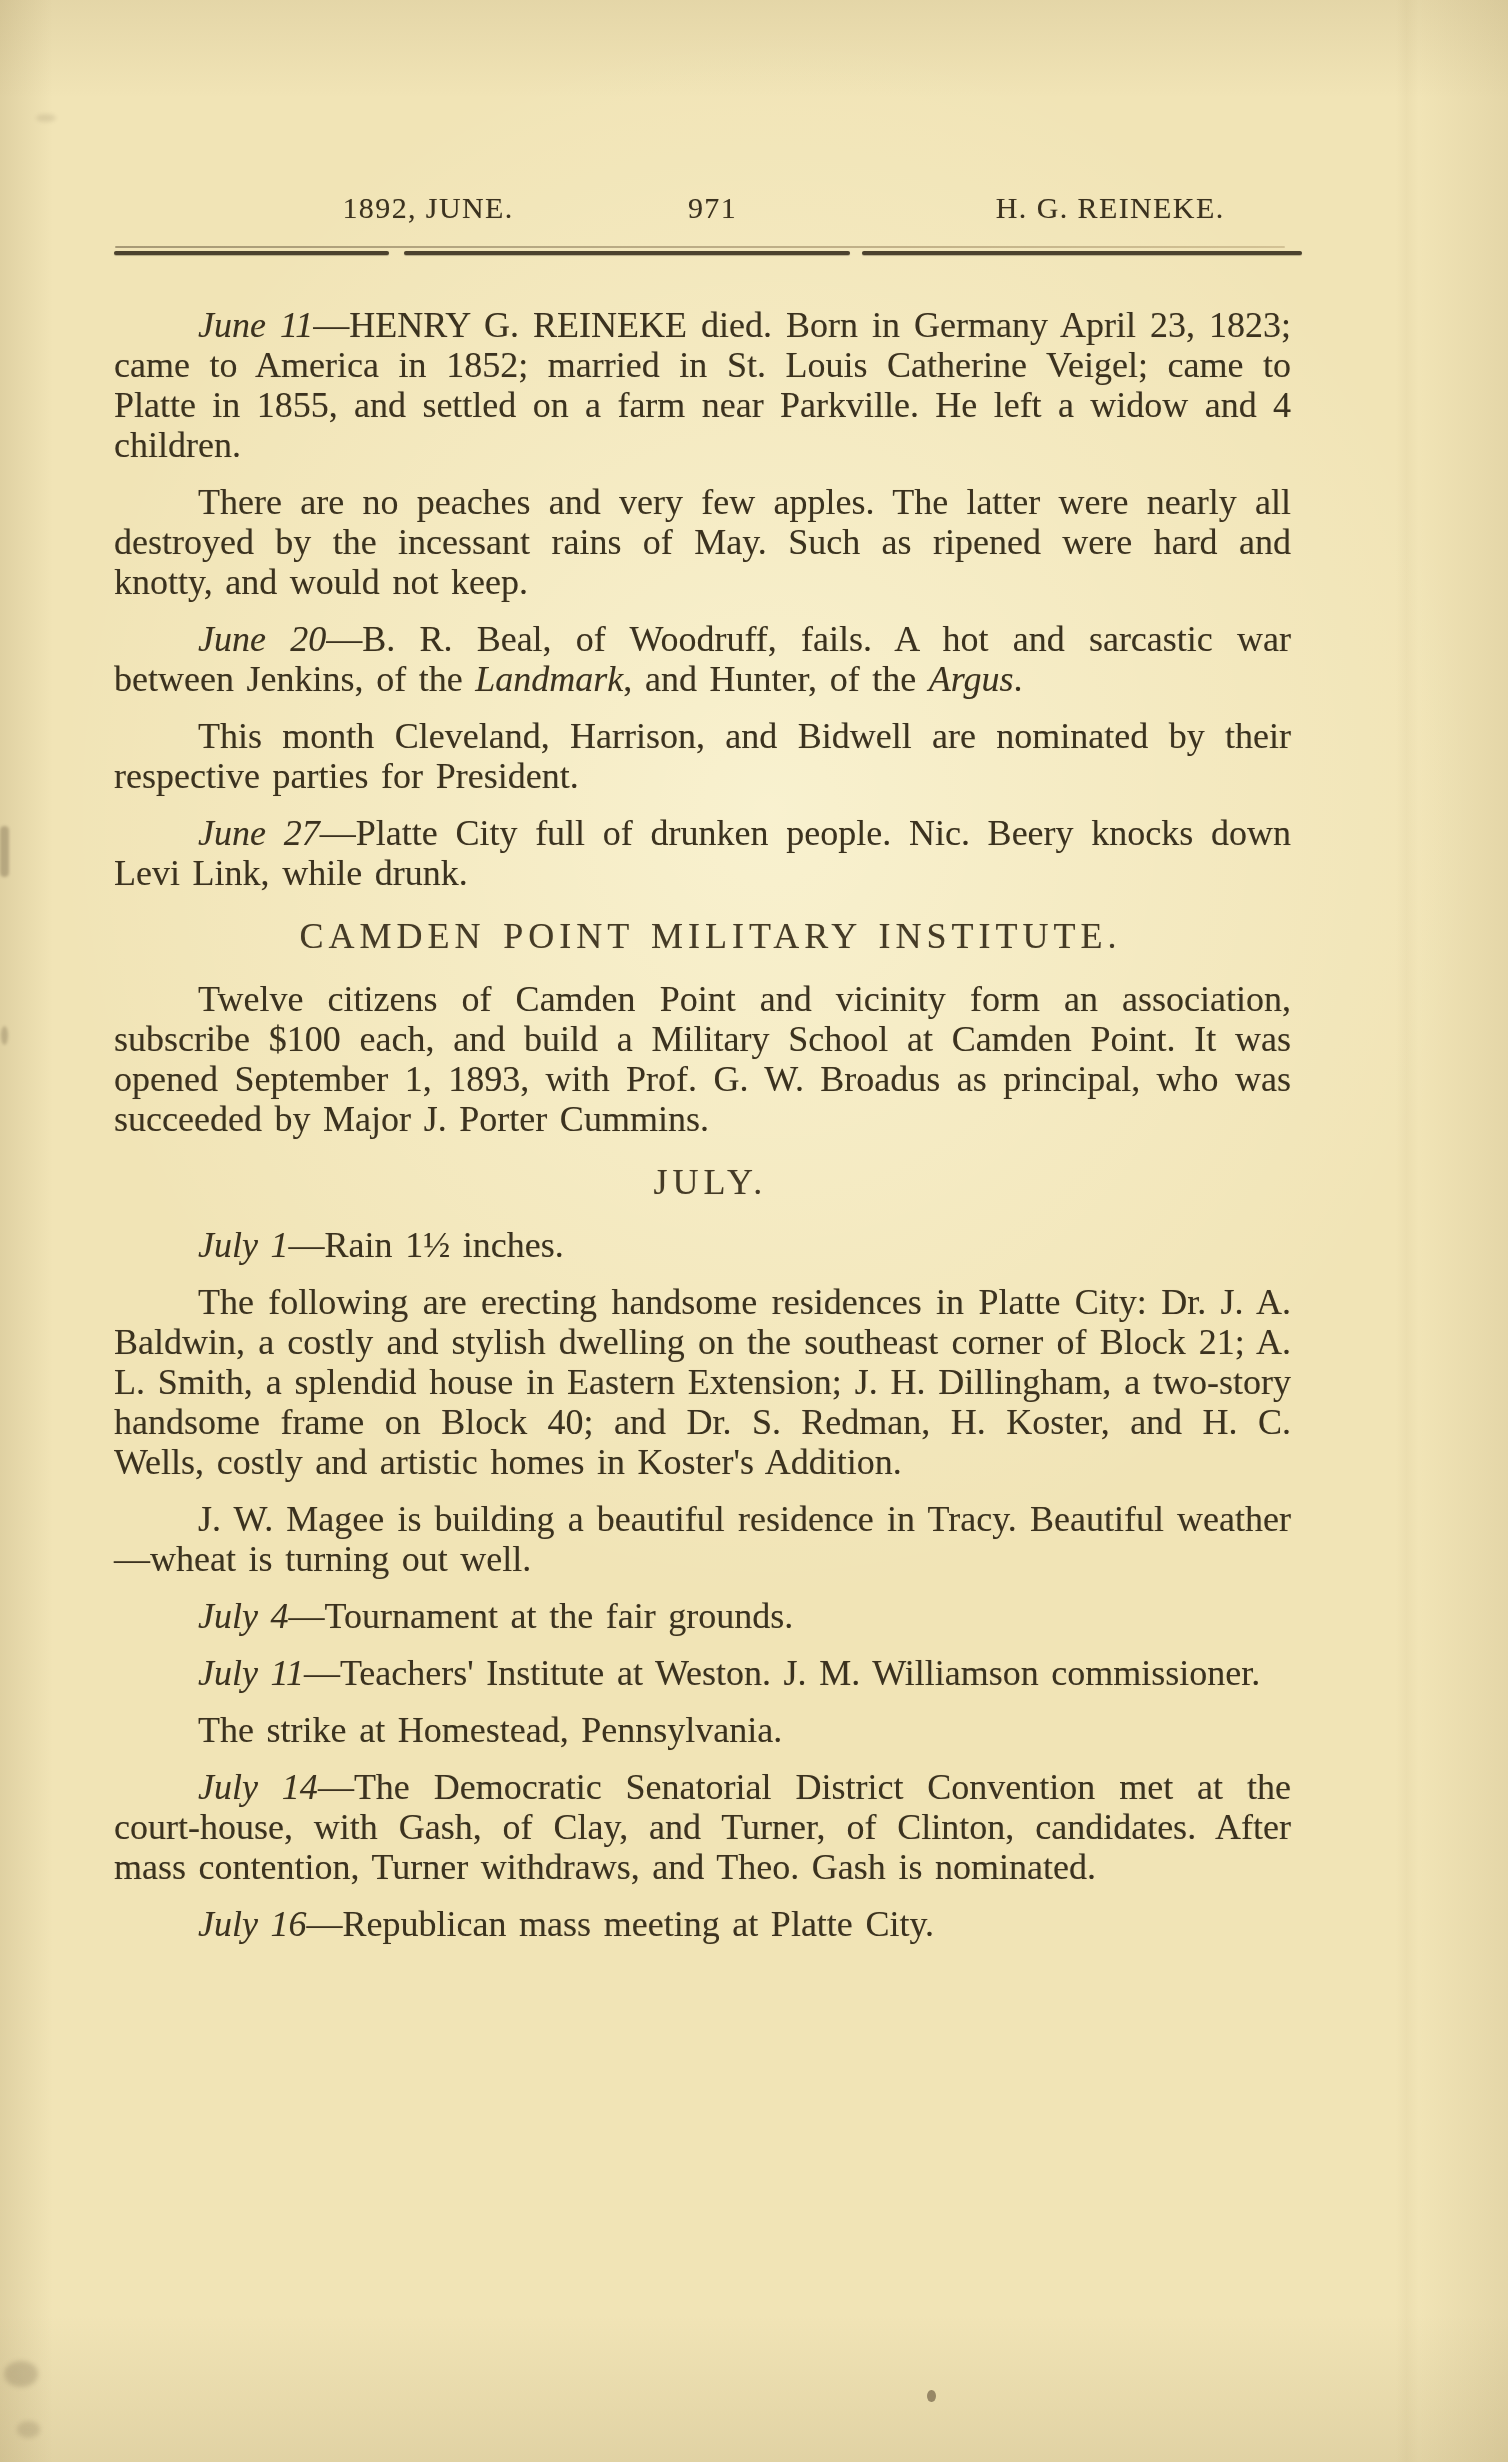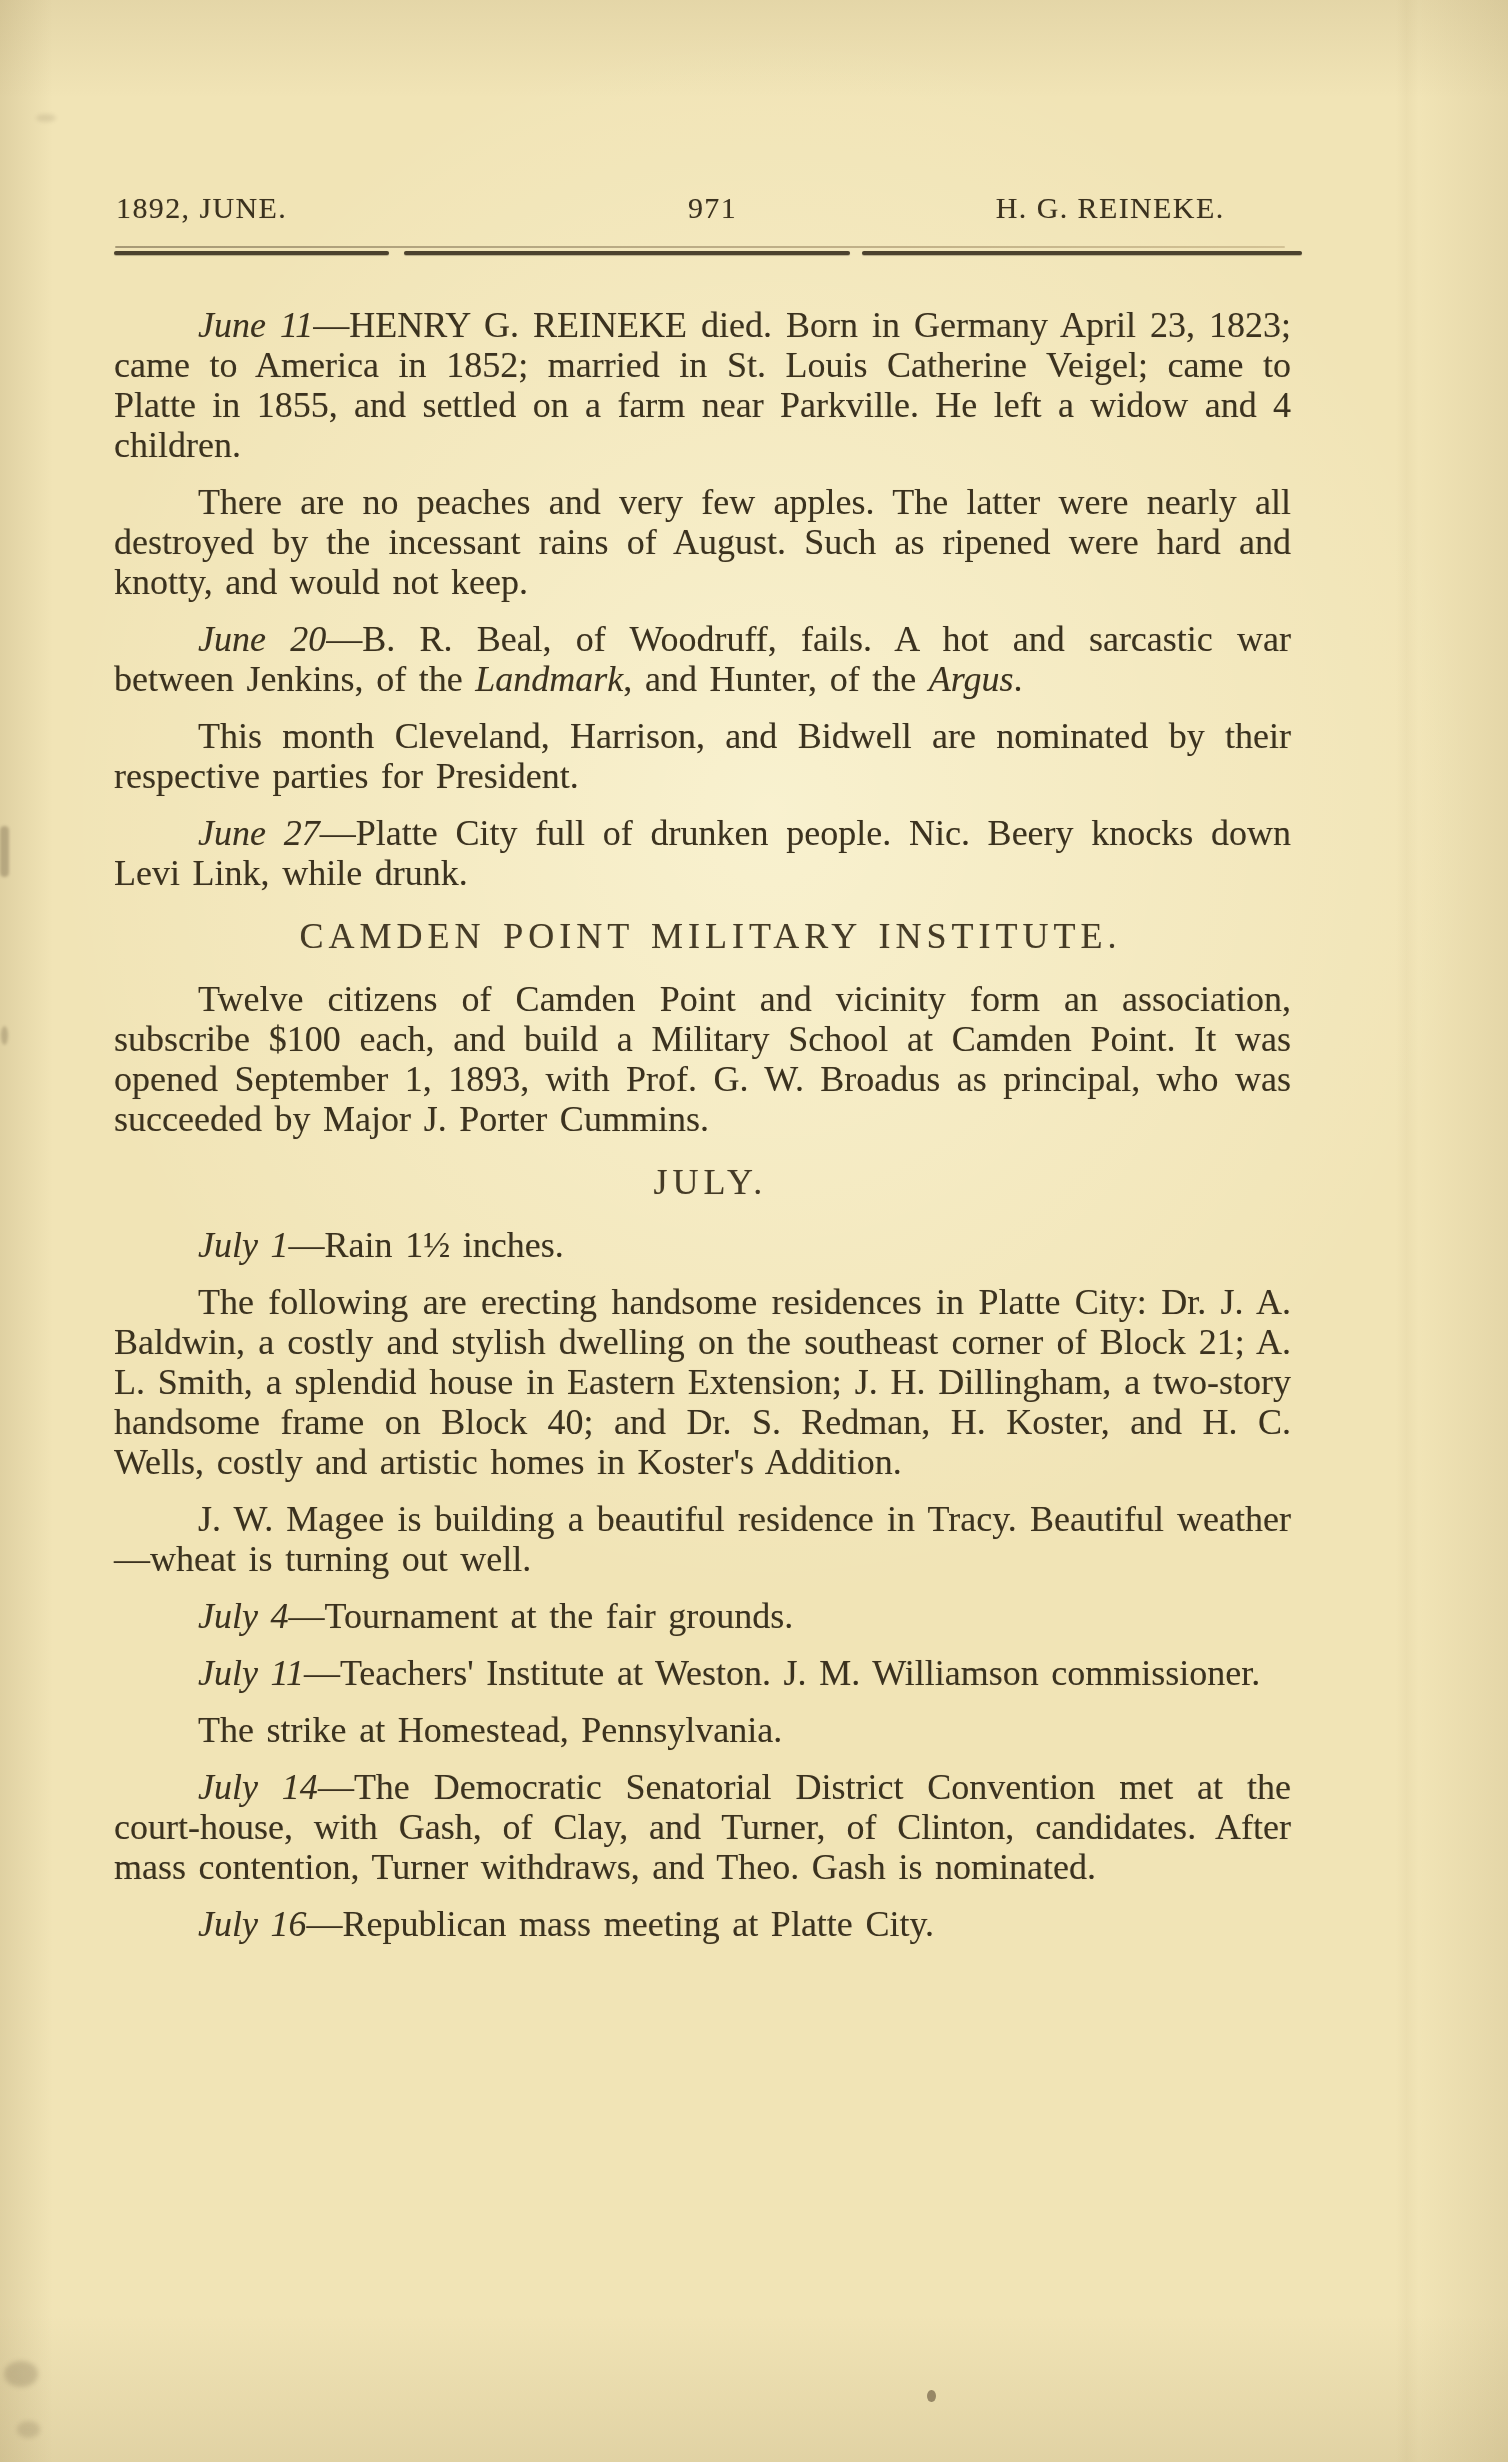--- a/index.html
+++ b/index.html
@@ -28,21 +28,21 @@
     left: 116px;
     top: 191px;
     width: 1193px;
     display: flex;
     align-items: baseline;
     font-size: 30px;
     letter-spacing: 1.4px;
     color: var(--ink, #3b321f);
     text-shadow: 0 0 0.7px rgba(59,50,31,.35);
   }
-  .running-header .h-left  { flex: 1; text-align: left; }
+  .running-header .h-left  { flex: 1; text-align: right; }
   .running-header .h-mid   { flex: 1; text-align: center; }
   .running-header .h-right { flex: 1; text-align: center; }
 
   .rule-wrap {
     position: absolute;
     left: 114px;
     top: 245px;
     width: 1197px;
     height: 13px;
   }
@@ -123,21 +123,21 @@
 
   <div class="rule-wrap">
     <div class="rule-top"></div>
     <div class="rule-seg s1"></div>
     <div class="rule-seg s2"></div>
     <div class="rule-seg s3"></div>
   </div>
 
   <div class="body-text" id="body-text">
       <p class="para"><span class="it">June 11</span><span class="rm">—HENRY G. REINEKE died. Born in Germany April 23, 1823; came to America in 1852; married in St. Louis Catherine Veigel; came to Platte in 1855, and settled on a farm near Parkville. He left a widow and 4 children.</span></p>
-      <p class="para"><span class="rm">There are no peaches and very few apples. The latter were nearly all destroyed by the incessant rains of August. Such as ripened were hard and knotty, and would not keep.</span></p>
+      <p class="para"><span class="rm">There are no peaches and very few apples. The latter were nearly all destroyed by the incessant rains of May. Such as ripened were hard and knotty, and would not keep.</span></p>
       <p class="para"><span class="it">June 20</span><span class="rm">—B. R. Beal, of Woodruff, fails. A hot and sarcastic war between Jenkins, of the </span><span class="it">Landmark</span><span class="rm">, and Hunter, of the </span><span class="it">Argus</span><span class="rm">.</span></p>
       <p class="para"><span class="rm">This month Cleveland, Harrison, and Bidwell are nominated by their respective parties for President.</span></p>
       <p class="para"><span class="it">June 27</span><span class="rm">—Platte City full of drunken people. Nic. Beery knocks down Levi Link, while drunk.</span></p>
       <h2 class="heading">CAMDEN POINT MILITARY INSTITUTE.</h2>
       <p class="para"><span class="rm">Twelve citizens of Camden Point and vicinity form an association, subscribe $100 each, and build a Military School at Camden Point. It was opened September 1, 1893, with Prof. G. W. Broadus as principal, who was succeeded by Major J. Porter Cummins.</span></p>
       <h2 class="heading">JULY.</h2>
       <p class="para"><span class="it">July 1</span><span class="rm">—Rain 1½ inches.</span></p>
       <p class="para"><span class="rm">The following are erecting handsome residences in Platte City: Dr. J. A. Baldwin, a costly and stylish dwelling on the southeast corner of Block 21; A. L. Smith, a splendid house in Eastern Extension; J. H. Dillingham, a two-story handsome frame on Block 40; and Dr. S. Redman, H. Koster, and H. C. Wells, costly and artistic homes in Koster's Addition.</span></p>
       <p class="para"><span class="rm">J. W. Magee is building a beautiful residence in Tracy. Beautiful weather—wheat is turning out well.</span></p>
       <p class="para"><span class="it">July 4</span><span class="rm">—Tournament at the fair grounds.</span></p>

